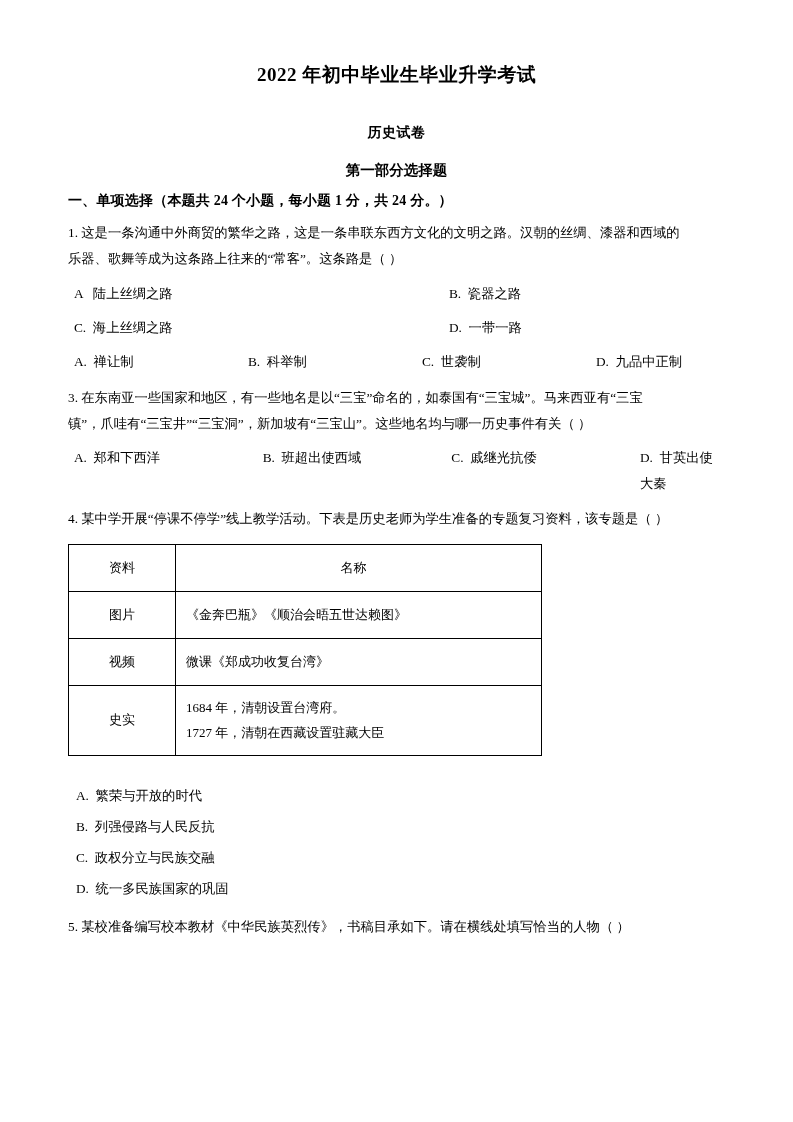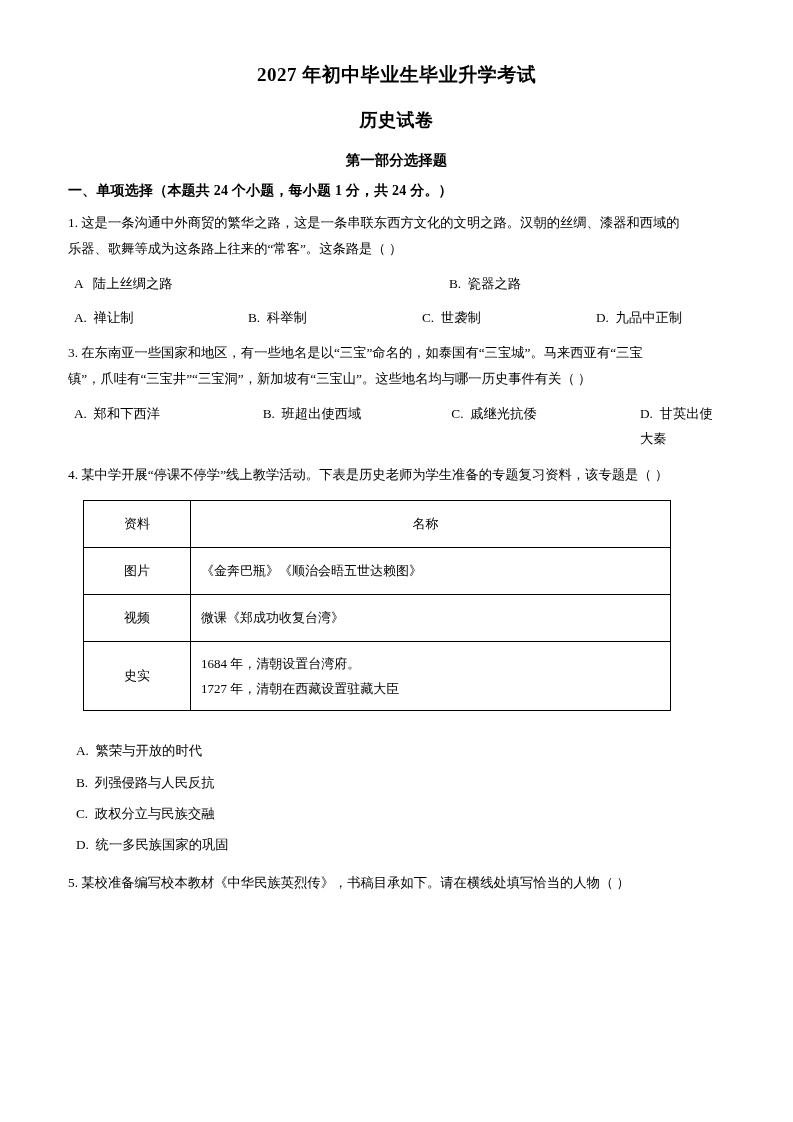--- a/index.html
+++ b/index.html
@@ -24,23 +24,23 @@
   }
   .title-main {
     text-align: center;
     font-size: 19px;
     font-weight: bold;
     margin-top: 62px;
     letter-spacing: 0.5px;
   }
   .title-sub {
     text-align: center;
-    font-size: 18px;
-    font-weight: bold;
-    margin-top: 20px;
+    font-size: 14px;
+    font-weight: bold;
+    margin-top: 36px;
     letter-spacing: 0.5px;
   }
   .section-title {
     text-align: center;
     font-size: 14.5px;
     font-weight: bold;
     margin-top: 19px;
   }
   .part-heading {
     font-size: 14px;
@@ -72,22 +72,22 @@
   .opt-4col-wide { width: 168px; }
   .opt-list {
     margin-top: 10px;
     font-size: 13.3px;
     line-height: 2.35;
     padding-left: 8px;
   }
   table.data-table {
     border-collapse: collapse;
     margin-top: 12px;
-    margin-left: 15px;
-    width: 588px;
+    margin-left: 0px;
+    width: 474px;
     table-layout: fixed;
   }
   table.data-table td {
     border: 1px solid #000000;
     font-size: 13px;
     padding: 9px 10px;
     vertical-align: middle;
     height: 28px;
   }
   td.col-label {
@@ -106,37 +106,47 @@
   }
   .spacer-after-table {
     height: 14px;
   }
 </style>
 </head>
 <body>
 
 <div class="page">
 
-  <div class="title-main">2027 年初中毕业生毕业升学考试</div>
+  <div class="title-main">2022 年初中毕业生毕业升学考试</div>
   <div class="title-sub">历史试卷</div>
   <div class="section-title">第一部分选择题</div>
   <div class="part-heading">一、单项选择（本题共 24 个小题，每小题 1 分，共 24 分。）</div>
 
   <div class="q">
     <div class="q-stem">1. 这是一条沟通中外商贸的繁华之路，这是一条串联东西方文化的文明之路。汉朝的丝绸、漆器和西域的</div>
     <div class="q-stem">乐器、歌舞等成为这条路上往来的“常客”。这条路是（     ）</div>
   </div>
   <div class="opts-row pad">
     <div class="opt-2col-a">
       <span>A</span>
       &nbsp;&nbsp;<span>陆上丝绸之路</span>
     </div>
     <div>
       <span>B.</span>
       &nbsp;<span>瓷器之路</span>
+    </div>
+  </div>
+  <div class="opts-row pad">
+    <div class="opt-2col-a">
+      <span>C.</span>
+      &nbsp;<span>海上丝绸之路</span>
+    </div>
+    <div>
+      <span>D.</span>
+      &nbsp;<span>一带一路</span>
     </div>
   </div>
 
   <div class="opts-row pad">
     <div class="opt-4col">
       <span>A.</span>
       &nbsp;<span>禅让制</span>
     </div>
     <div class="opt-4col">
       <span>B.</span>

